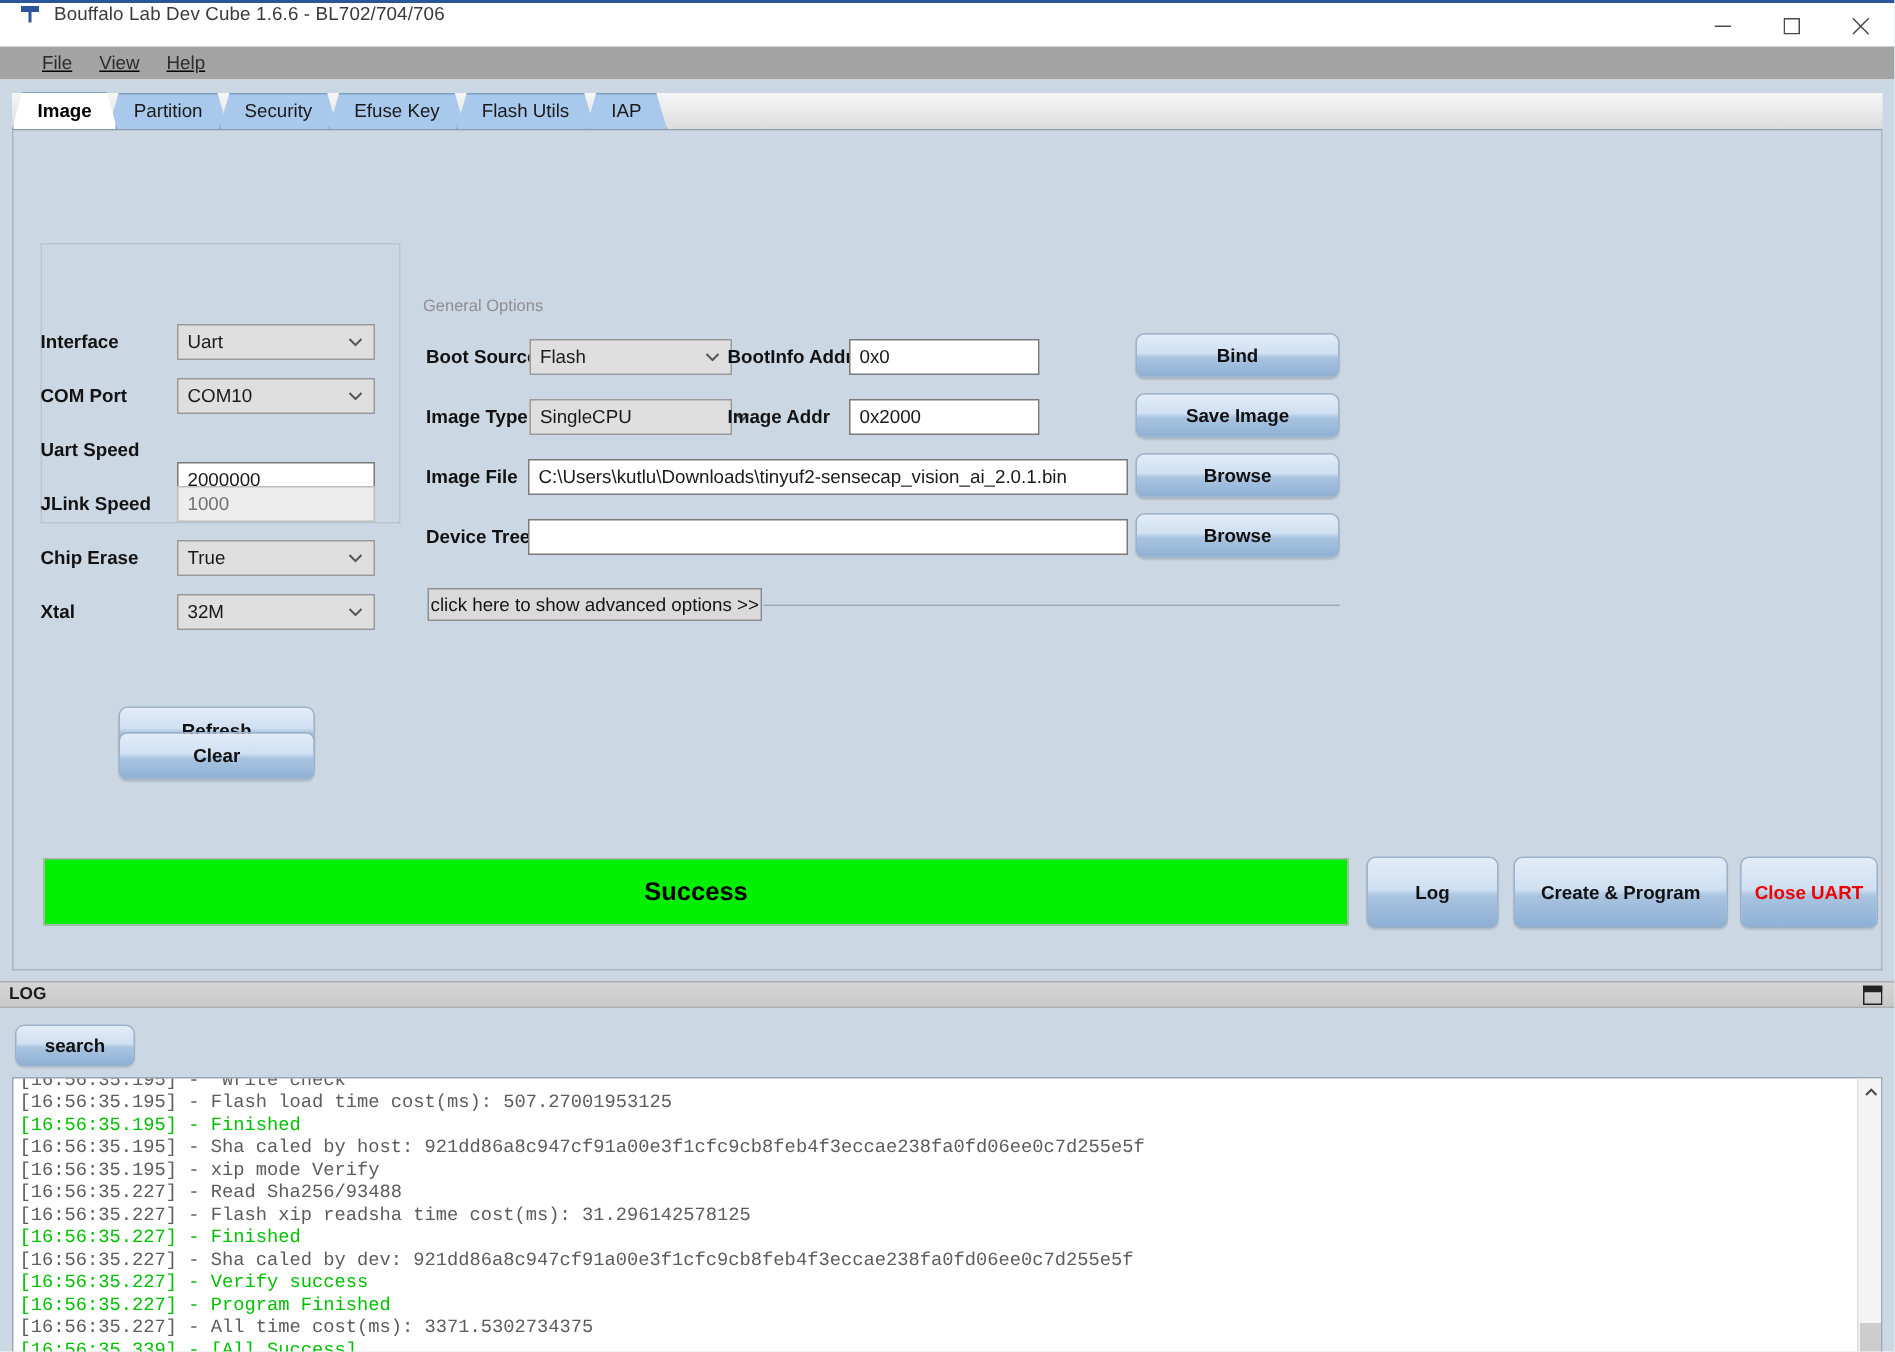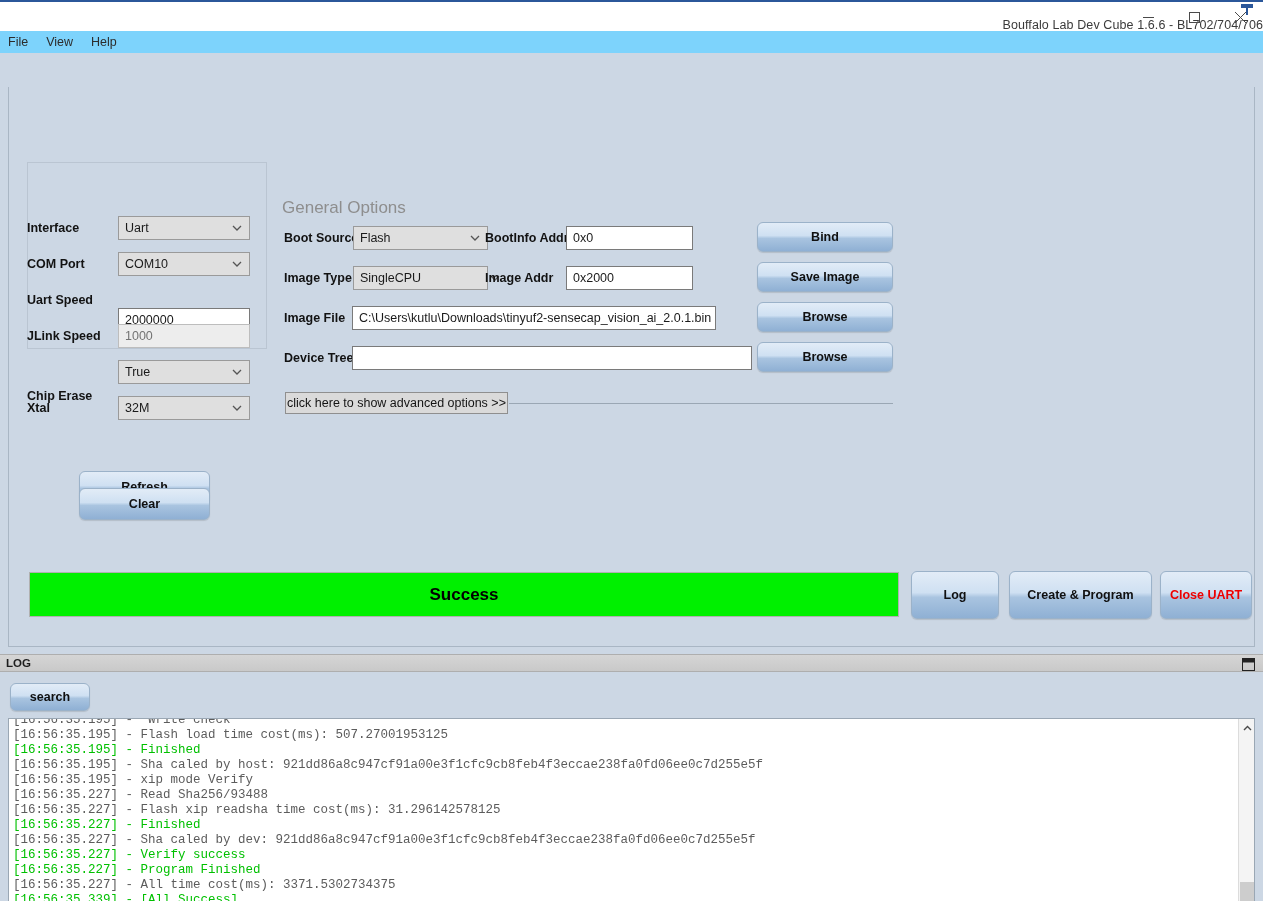--- a/index.html
+++ b/index.html
@@ -10,40 +10,40 @@
     background: #ffffff;
     overflow: hidden;
     position: relative;
   }
 
   
   #titlebar {
     position: absolute; left: 0; top: 0; width: 1263px; height: 31px;
     background: #ffffff;
     border-top: 2px solid #2b579a;
-    display: flex; align-items: flex-end; flex-direction: column;
+    display: flex; align-items: flex-start;
   }
   #titlebar .tb-icon {
     margin-left: 12px; margin-right: 8px;
     width: 16px; height: 16px; position: relative;
   }
   #titlebar .tb-icon svg { display:block; }
   #titlebar .tb-title {
     font-size: 12.5px; color: #3a3a3a; letter-spacing: .1px;
   }
   .winbtns { position: absolute; right: 0; top: 0; height: 31px; display: flex; }
   .winbtn {
     width: 46px; height: 31px; display: flex; align-items: center; justify-content: center;
     color: #4a4a4a;
   }
 
   
   #menubar {
     position: absolute; left: 0; top: 31px; width: 1263px; height: 22px;
-    background: #7dd3fc; display: flex; align-items: center; padding-left: 0;
+    background: #a3a3a3; display: flex; align-items: center; padding-left: 20px; text-decoration: underline;
   }
   #menubar .mi {
     font-size: 12.5px; color: #2c2c2c; padding: 2px 8px; margin-right: 2px;
   }
 
   
   #appbody {
     position: absolute; left: 0; top: 53px; width: 1263px; height: 848px;
     background: #ccd7e4;
   }
@@ -110,21 +110,21 @@
     font-family: "Liberation Sans", sans-serif;
     font-size: 12.5px; color: #1a1a1a; padding-left: 6px;
   }
   input.txt.disabled {
     background: #ededed; border-color: #bdbdbd; color: #737373;
   }
 
   
   #gotitle {
     position: absolute; left: 273px; top: 111px;
-    font-size: 17px; color: #8e8e8e;
+    font-size: 11px; color: #8e8e8e;
   }
   .golabel {
     position: absolute; font-size: 12.5px; font-weight: bold; color: #121212;
   }
 
   
   .btn {
     background: linear-gradient(to bottom, #e2ecf7 0%, #cfe0f2 45%, #a9c4e0 55%, #8fb0d4 100%);
     border: 1px solid #9bb2c9;
     border-radius: 6px;
@@ -231,20 +231,28 @@
 </div>
 
 <div id="menubar">
   <div class="mi">File</div>
   <div class="mi">View</div>
   <div class="mi">Help</div>
 </div>
 
 <div id="appbody">
 
+  <div id="tabstrip">
+    <div class="tab active">Image</div>
+    <div class="tab">Partition</div>
+    <div class="tab">Security</div>
+    <div class="tab">Efuse Key</div>
+    <div class="tab">Flash Utils</div>
+    <div class="tab">IAP</div>
+  </div>
 
   <div id="mainpanel">
 
     <div id="leftgroup"></div>
 
     <div class="flabel" style="top:134px;">Interface</div>
     <div class="combo-wrap fctl" style="position:absolute;left:109px;top:129px;">
       <div class="combo">Uart</div>
       <span class="chev">
         <svg width="10" height="6" viewBox="0 0 10 6">
@@ -262,21 +270,21 @@
           </svg>
       </span>
     </div>
 
     <div class="flabel" style="top:206px;">Uart Speed</div>
     <input class="txt" style="position: absolute; left: 109px; top: 201px; margin-top: 20px;" value="2000000">
 
     <div class="flabel" style="top:242px;">JLink Speed</div>
     <input class="txt disabled" disabled="" style="position: absolute; left: 109px; top: 237px;" value="1000">
 
-    <div class="flabel" style="top:278px;margin-top:24px;">Chip Erase</div>
+    <div class="flabel" style="top:278px;">Chip Erase</div>
     <div class="combo-wrap" style="position:absolute;left:109px;top:273px;">
       <div class="combo">True</div>
       <span class="chev">
         <svg width="10" height="6" viewBox="0 0 10 6">
             <path d="M1 1l4 4 4-4" fill="none" stroke="#555" stroke-width="1.3"></path>
           </svg>
       </span>
     </div>
 
     <div class="flabel" style="top:314px;">Xtal</div>
@@ -314,21 +322,21 @@
         <svg width="10" height="6" viewBox="0 0 10 6">
             <path d="M1 1l4 4 4-4" fill="none" stroke="#555" stroke-width="1.3"></path>
           </svg>
       </span>
     </div>
 
     <div class="golabel" style="left:476px;top:184px;">Image Addr</div>
     <input class="txt" style="position: absolute; left: 557px; top: 179px; width: 127px;" value="0x2000">
 
     <div class="golabel" style="left:275px;top:224px;">Image File</div>
-    <input class="txt" style="position: absolute; left: 343px; top: 219px; width: 364px;" value="C:\Users\kutlu\Downloads\tinyuf2-sensecap_vision_ai_2.0.1.bin">
+    <input class="txt" style="position: absolute; left: 343px; top: 219px; width: 400px;" value="C:\Users\kutlu\Downloads\tinyuf2-sensecap_vision_ai_2.0.1.bin">
 
     <div class="golabel" style="left:275px;top:264px;">Device Tree</div>
     <input class="txt" style="position: absolute; left: 343px; top: 259px; width: 400px;" value="">
 
     <div class="linkbtn" style="left:276px;top:305px;width:223px;">click here to show advanced options &gt;&gt;</div>
     <div id="advline"></div>
 
     <div class="btn" style="left:748px;top:135px;width:136px;height:30px;">Bind</div>
     <div class="btn" style="left:748px;top:175px;width:136px;height:30px;">Save Image</div>
     <div class="btn" style="left:748px;top:215px;width:136px;height:30px;">Browse</div>

